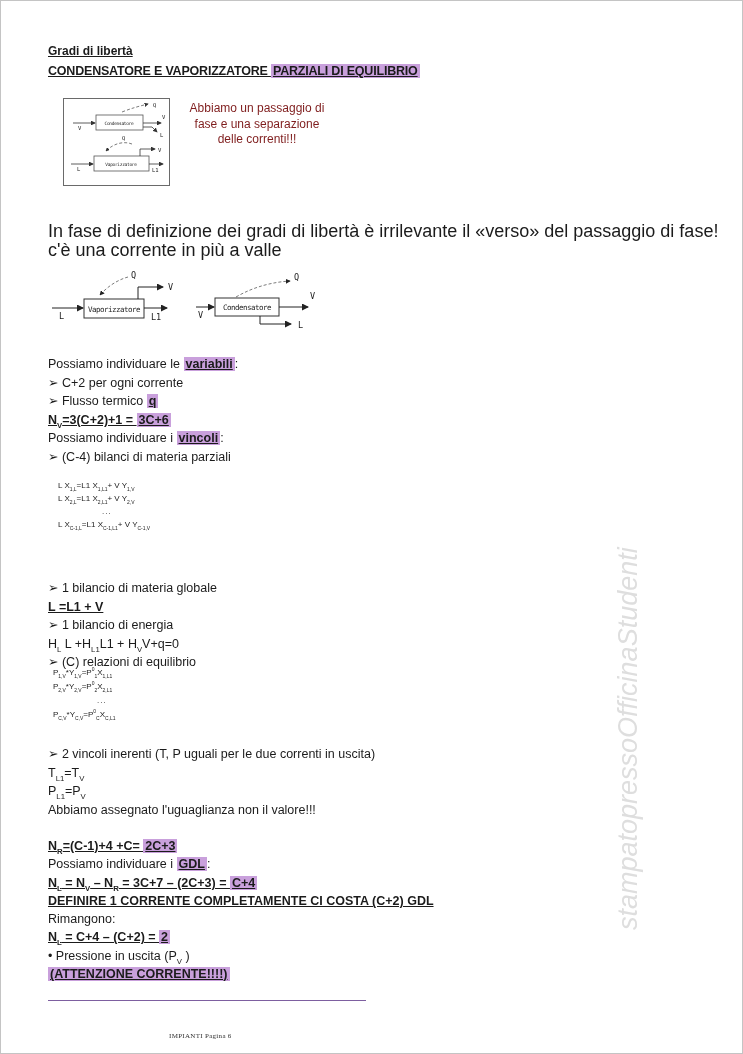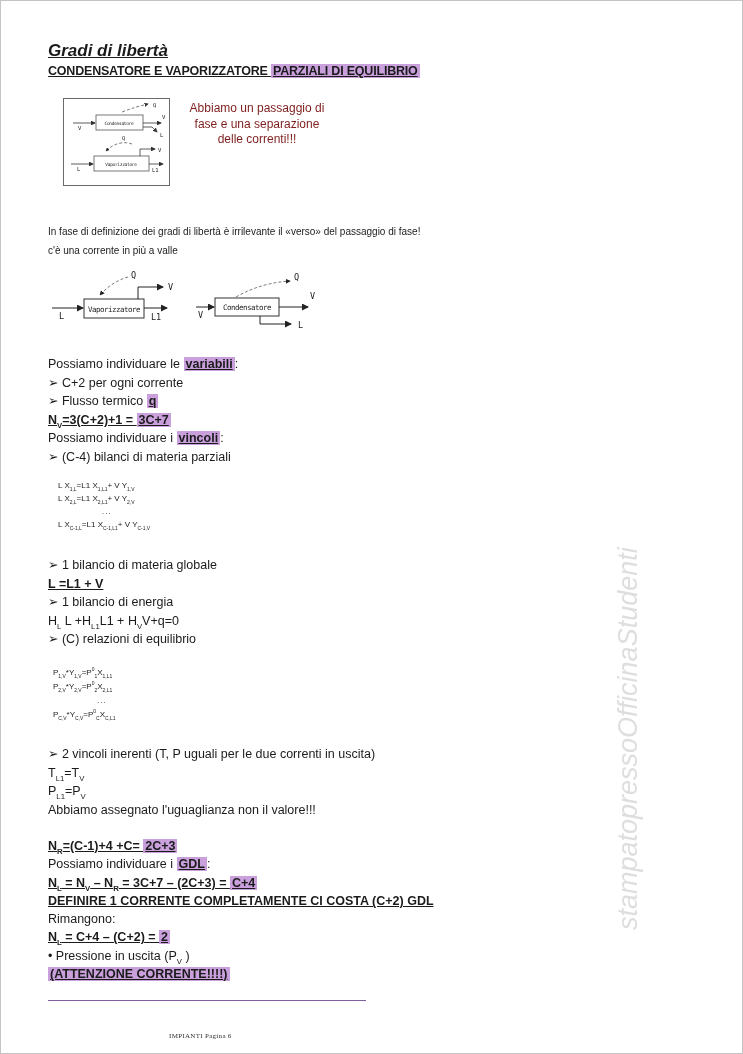--- a/index.html
+++ b/index.html
@@ -18,39 +18,39 @@
     color:var(--ink);
     overflow:hidden;
   }
   .b{font-weight:700;}
   .u{text-decoration:underline;}
   .hl{background:var(--hl);padding:0 2px;}
   sub{font-size:0.62em;line-height:0;}
   sup{font-size:0.62em;line-height:0;}
 
   #hdr{position:absolute;left:47px;top:40px;line-height:20px;}
-  .h1{font-size:17px;font-weight:700;text-decoration:underline;font-style:italic;}
+  .h1{font-size:12px;font-weight:700;text-decoration:underline;}
   .h2{font-size:12.5px;font-weight:700;text-decoration:underline;letter-spacing:-0.2px;}
 
   #fig1{
     position:absolute;left:62px;top:97px;width:107px;height:88px;
     border:1px solid #6a6a6a;background:#fff;
   }
   #note{
     position:absolute;left:172px;top:100px;width:168px;
     font-size:12px;line-height:15.5px;text-align:center;color:#7f1d1d;
   }
 
-  #intro{position:absolute;left:47px;top:221px;font-size:10px;line-height:19px;}
+  #intro{position:absolute;left:47px;top:221px;font-size:18px;line-height:19px;}
 
   #fig2{position:absolute;left:45px;top:270px;width:280px;height:68px;}
 
   .tblock{position:absolute;left:47px;font-size:12.5px;line-height:18.5px;}
   #blk-var{top:354px;}
-  #blk-bal{top:555px;}
+  #blk-bal{top:578px;}
   #blk-con{top:744px;}
   #blk-res{top:836px;line-height:18.3px;}
 
   .fblock{position:absolute;font-size:8px;line-height:13px;color:#222;}
   #f1{left:57px;top:478px;}
   #f2{left:52px;top:665px;line-height:14px;}
   .dots{padding-left:44px;letter-spacing:1px;}
 
   #attn-rule{
     position:absolute;left:47px;top:999px;width:318px;height:1px;
@@ -162,21 +162,21 @@
       <text class="t8" x="252" y="57">L</text>
       <path class="d" d="M190,26 C209,15 228,11 244,10" marker-end="url(#ar2)"></path>
       <text class="t8" x="248" y="9">Q</text>
     </svg>
   </div>
 
   <div id="blk-var" class="tblock">
     <div>Possiamo individuare le <span class="b u hl">variabili</span>:</div>
     <div>➢ C+2 per ogni corrente</div>
     <div>➢ Flusso termico <span class="b u hl">q</span></div>
-    <div><span class="b u">N<sub>V</sub>=3(C+2)+1 = <span class="hl">3C+7</span></span></div>
+    <div><span class="b u">N<sub>V</sub>=3(C+2)+1 = <span class="hl">3C+6</span></span></div>
     <div>Possiamo individuare i <span class="b u hl">vincoli</span>:</div>
     <div>➢ (C-4) bilanci di materia parziali</div>
   </div>
 
   <div id="f1" class="fblock">
     <div>L X<sub>1,L</sub>=L1 X<sub>1,L1</sub>+ V Y<sub>1,V</sub></div>
     <div>L X<sub>2,L</sub>=L1 X<sub>2,L1</sub>+ V Y<sub>2,V</sub></div>
     <div class="dots">...</div>
     <div>L X<sub>C-1,L</sub>=L1 X<sub>C-1,L1</sub>+ V Y<sub>C-1,V</sub></div>
   </div>

